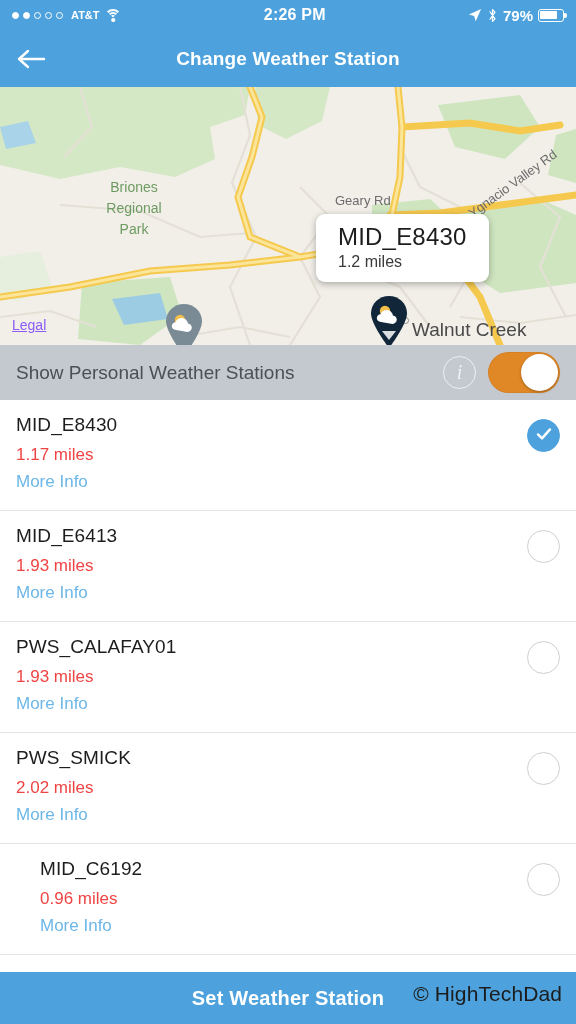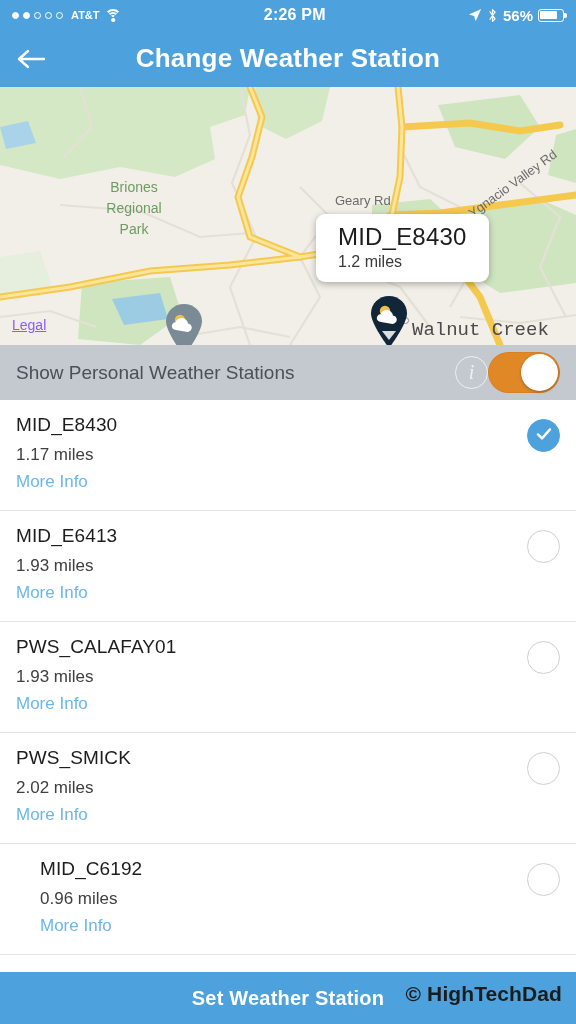--- a/index.html
+++ b/index.html
@@ -47,35 +47,35 @@
   
   .header{
     height:57px; background:#4da2dd; color:#fff;
     display:flex; align-items:center; position:relative;
   }
   .back-btn{ width:62px; display:flex; align-items:center; justify-content:center;
              cursor:pointer; height:100%; }
   .back-btn svg{ display:block; }
   .header-title{
     position:absolute; left:0; right:0; text-align:center;
-    font-size:26px; font-weight:700; letter-spacing:.2px; pointer-events:none;
+    font-size:19px; font-weight:700; letter-spacing:.2px; pointer-events:none;
   }
 
   
   .map{
     position:relative; height:258px; width:100%;
     background:#f2efe9; overflow:hidden; cursor:grab;
   }
   .map svg.base{ position:absolute; inset:0; width:100%; height:100%; }
   .maplabel{
     position:absolute; font-family:"Liberation Sans", sans-serif;
     color:#5b5b5b; white-space:nowrap; pointer-events:none;
   }
   .lbl-park{ color:#6e9b62; text-align:center; font-size:14px; line-height:21px; font-weight:400;}
-  .lbl-city{ color:#4a4a4a; font-size:19px;font-family:Liberation Mono, monospace; }
+  .lbl-city{ color:#4a4a4a; font-size:19px; }
   .lbl-road{ color:#6b6b6b; font-size:13px; }
   .city-dot{
     position:absolute; width:7px; height:7px; border-radius:50%;
     border:1.6px solid #8a8a8a; background:#f7f5f0;
   }
   .legal{
     position:absolute; left:12px; bottom:12px; font-size:14px;
     color:#8b5cf6; text-decoration:underline; cursor:pointer;
   }
   
@@ -84,21 +84,21 @@
     position:absolute; background:#fff; border-radius:9px;
     padding:9px 22px 11px 22px; box-shadow:0 2px 7px rgba(0,0,0,.3);
     text-align:left; cursor:pointer;
   }
   .callout .c-title{ font-size:24px; color:#1c1c1c; font-weight:400; letter-spacing:.2px; }
   .callout .c-sub{ font-size:16px; color:#3a3a3a; margin-top:2px; }
 
   
   .pwsbar{
     height:55px; background:#c3c9ce; display:flex; align-items:center;
-    padding:0 16px; 
+    padding:0 16px; gap:12px;
   }
   .pws-label{ flex:1; font-size:19px; color:#4a5056; }
   .info-icon{
     width:33px; height:33px; border-radius:50%; border:1.6px solid #eef1f3;
     color:#eef1f3; display:flex; align-items:center; justify-content:center;
     font-family:"Liberation Serif", serif; font-size:20px; font-style:italic;
     cursor:pointer; flex:none;
   }
   .switch{
     width:72px; height:41px; border-radius:21px; background:#e18826;
@@ -113,41 +113,41 @@
   
   .list{ background:#fff; }
   .row{
     display:flex; align-items:flex-start; padding:14px 16px 10px 16px;
     border-bottom:1px solid #e4e4e4; cursor:pointer; position:relative;
     height:111px;
   }
   .row:last-child{ border-bottom:1px solid #e4e4e4;padding-left:40px; }
   .row-main{ flex:1; }
   .st-name{ font-size:19px; color:#1d1d1d; letter-spacing:.1px; }
-  .st-dist{ font-size:17px; color:#404040; margin-top:9px; }
+  .st-dist{ font-size:17px; color:#ef4444; margin-top:9px; }
   .st-more{ font-size:17px; color:#6cb7e8; margin-top:7px; cursor:pointer; display:inline-block; }
   .radio{
     width:33px; height:33px; border-radius:50%; border:1.3px solid #cfcfcf;
     background:#fff; flex:none; margin-top:5px; cursor:pointer;
   }
   .radio.checked{
     background:#4da2dd; border-color:#4da2dd;
     display:flex; align-items:center; justify-content:center;
   }
 
   
   .footer{
     position:absolute; left:0; right:0; bottom:0; height:52px;
     background:#4da2dd; display:flex; align-items:center; justify-content:center;
     cursor:pointer;
   }
   .footer-label{ color:#fff; font-size:20px; font-weight:700; letter-spacing:.2px; }
   .watermark{
     position:absolute; right:14px; bottom:18px; color:#1c1c1c;
-    font-size:21px; font-weight:700; letter-spacing:.1px; pointer-events:none;
+    font-size:21px; font-weight:400; letter-spacing:.1px; pointer-events:none;
   }
 </style>
 </head>
 <body>
 
 <div class="statusbar">
   <div class="sb-left">
     <span class="dots">
       <span class="dot fill"></span>
         <span class="dot fill"></span>
@@ -168,21 +168,21 @@
     <span class="loc-arrow">
       <svg viewBox="0 0 16 16" width="14" height="14">
           <path d="M15 1 1 7.3l6 1.9 1.8 5.8z" fill="#fff"></path>
         </svg>
     </span>
     <span class="bt">
       <svg viewBox="0 0 12 18" width="11" height="15">
         <path d="M3 4.5 9 13 6 16V2l3 3-6 8.5" fill="none" stroke="#fff" stroke-width="1.5" stroke-linejoin="round" stroke-linecap="round"></path>
       </svg>
     </span>
-    <span class="batt-pct">56%</span>
+    <span class="batt-pct">79%</span>
     <span class="batt">
         <b style="width:79%"></b>
       </span>
   </div>
 </div>
 
 <div class="header">
   <div class="back-btn">
     <span>
       <svg width="30" height="24" viewBox="0 0 30 24">

